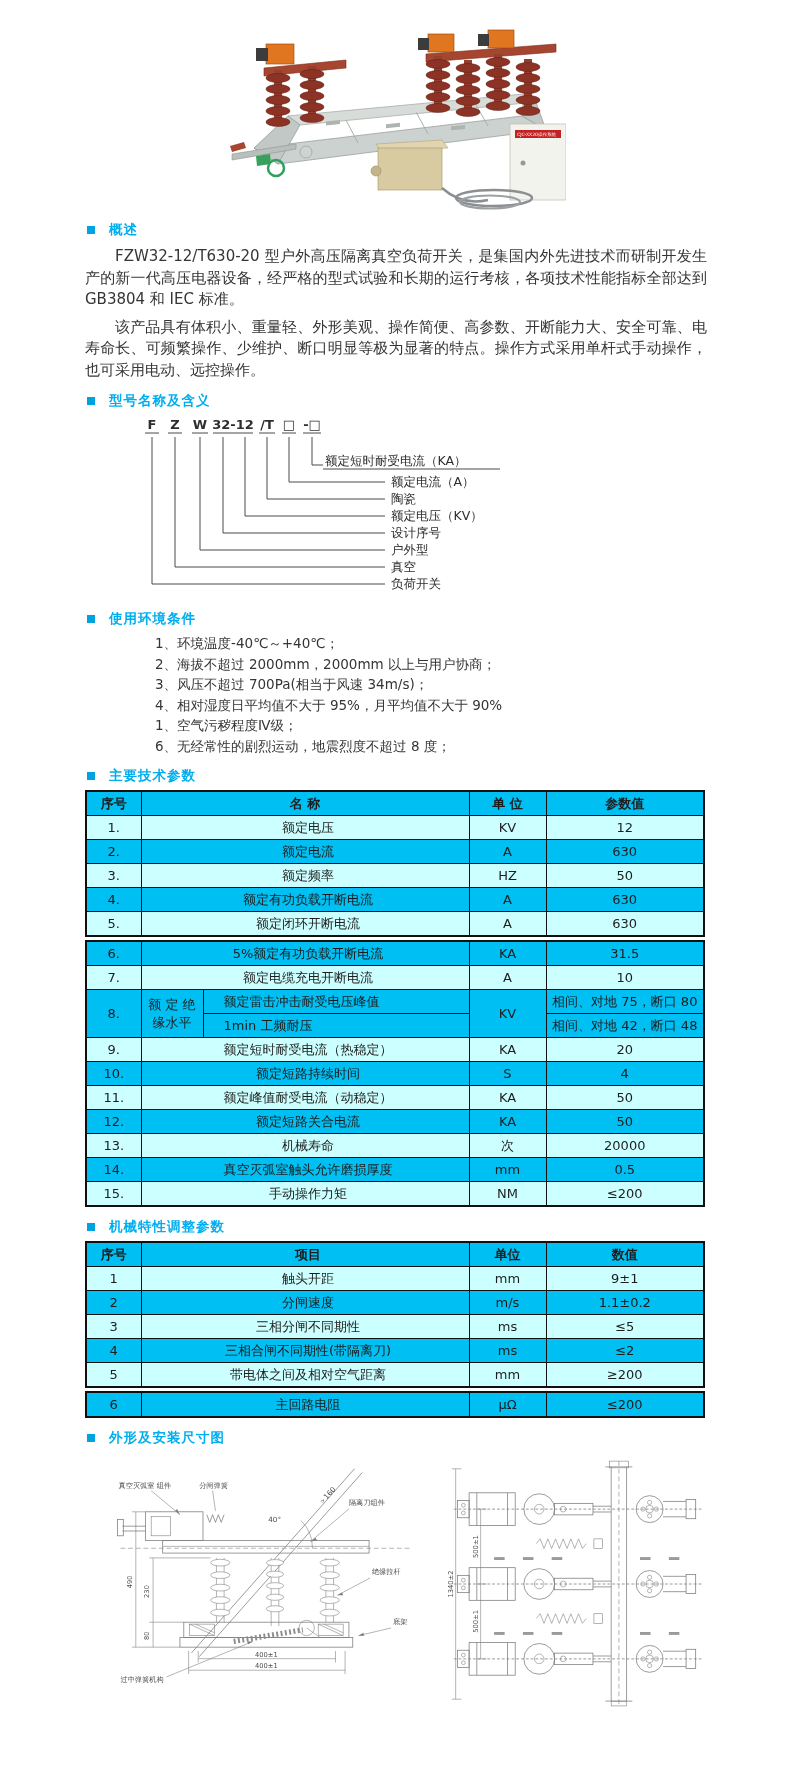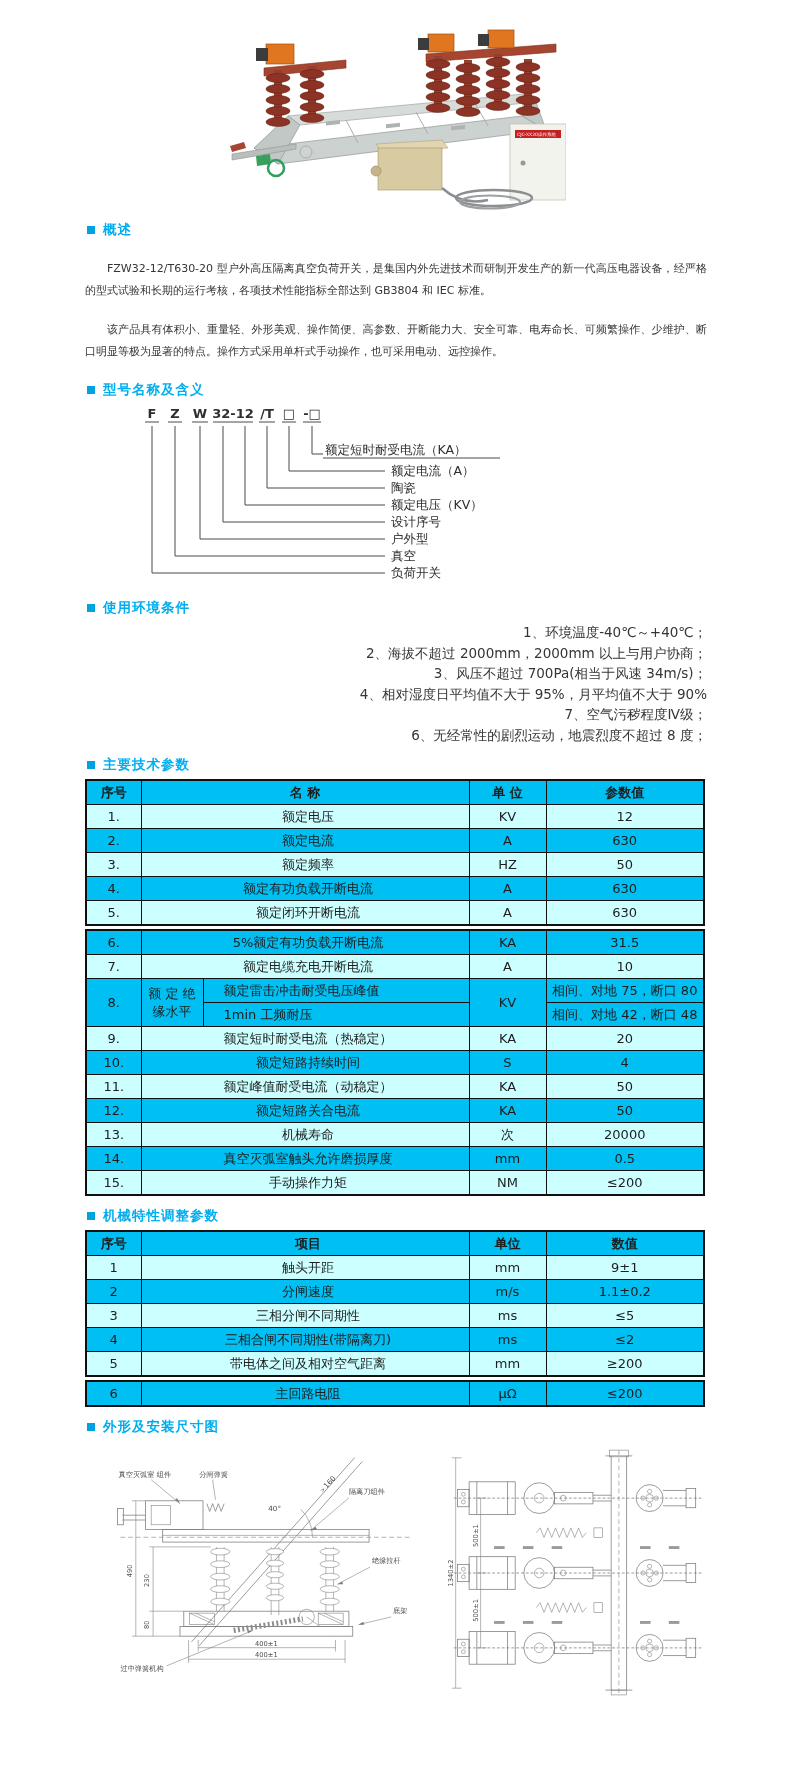--- a/index.html
+++ b/index.html
@@ -4,29 +4,29 @@
 <style>
   html,body{margin:0;padding:0;}
   body{
     width:793px;height:1780px;overflow:hidden;background:#ffffff;
     font-family:"DejaVu Sans","Liberation Sans",sans-serif;
     color:#3a3a3a;
   }
   .content{width:622px;margin-left:85px;padding-top:8px;}
   .photo-wrap{width:340px;margin:0 auto;height:202px;}
   
-  .sec{display:flex;align-items:center;gap:8px;margin:10px 0 4px 2px;height:20px;}
+  .sec{display:flex;align-items:center;gap:14px;margin:10px 0 4px 2px;height:20px;}
   .sq{width:8px;height:8px;background:#00a3e0;display:inline-block;}
   .sectxt{color:#00aeef;font-size:13.5px;font-weight:600;letter-spacing:1px;}
   
-  .para{font-size:11px;line-height:21.5px;margin:18px 0;text-align:justify;color:#353535;}
+  .para{font-size:15px;line-height:21.5px;margin:6px 0;text-align:justify;color:#353535;}
   .para{ text-indent:2em;}
   
   .env{margin:2px 0 2px 70px;font-size:13.5px;line-height:20.5px;color:#353535;}
-  .env div{height:20.5px;text-align:right;}
+  .env div{height:20.5px;}
   
   table{border-collapse:collapse;width:533px;table-layout:fixed;}
   table{border:2px solid #101010;}
   td{border:1px solid #101010;font-size:13px;height:23px;padding:0 4px;
      text-align:center;color:#1d1d1d;overflow:hidden;white-space:nowrap;}
   tr.hdr td{background:#00bff3;font-weight:600;}
   tr.light td{background:#ccffff;}
   tr.bright td{background:#00bff3;}
   td.nm{text-align:center;padding-left:10px;}
   td.nml{text-align:left;padding-left:20px;}
@@ -172,21 +172,21 @@
   
   <div class="sec">
     <span class="sq"></span>
     <span class="sectxt">使用环境条件</span>
   </div>
   <div class="env">
     <div>1、环境温度-40℃～+40℃；</div>
     <div>2、海拔不超过 2000mm，2000mm 以上与用户协商；</div>
     <div>3、风压不超过 700Pa(相当于风速 34m/s)；</div>
     <div>4、相对湿度日平均值不大于 95%，月平均值不大于 90%</div>
-    <div>7、空气污秽程度Ⅳ级；</div>
+    <div>1、空气污秽程度Ⅳ级；</div>
     <div>6、无经常性的剧烈运动，地震烈度不超过 8 度；</div>
   </div>
 
   
   <div class="sec">
     <span class="sq"></span>
     <span class="sectxt">主要技术参数</span>
   </div>
 
   <table class="seg-a">

